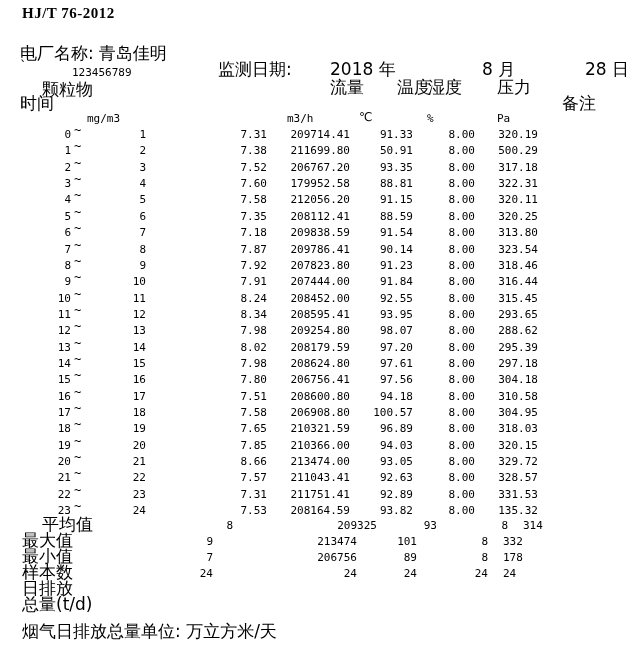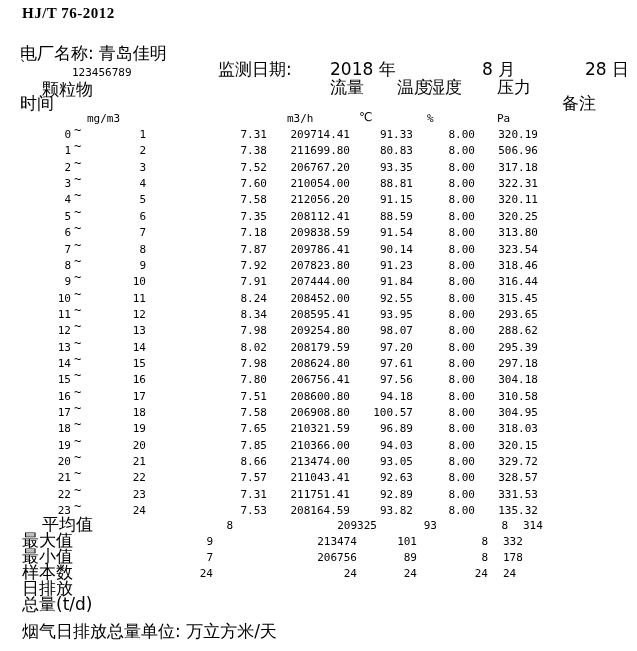--- a/index.html
+++ b/index.html
@@ -94,40 +94,40 @@
         <span class="ct">91.33</span>
         <span class="chm">8.00</span>
         <span class="cp">320.19</span>
       </div>
       <div class="hrow num" style="top: 143.3px;">
         <span class="ch1">1</span>
         <span class="ctl">~</span>
         <span class="ch2">2</span>
         <span class="cd">7.38</span>
         <span class="cf">211699.80</span>
-        <span class="ct">80.83</span>
-        <span class="chm">8.00</span>
-        <span class="cp">506.96</span>
+        <span class="ct">50.91</span>
+        <span class="chm">8.00</span>
+        <span class="cp">500.29</span>
       </div>
       <div class="hrow num" style="top: 159.7px;">
         <span class="ch1">2</span>
         <span class="ctl">~</span>
         <span class="ch2">3</span>
         <span class="cd">7.52</span>
         <span class="cf">206767.20</span>
         <span class="ct">93.35</span>
         <span class="chm">8.00</span>
         <span class="cp">317.18</span>
       </div>
       <div class="hrow num" style="top: 176.1px;">
         <span class="ch1">3</span>
         <span class="ctl">~</span>
         <span class="ch2">4</span>
         <span class="cd">7.60</span>
-        <span class="cf">210054.00</span>
+        <span class="cf">179952.58</span>
         <span class="ct">88.81</span>
         <span class="chm">8.00</span>
         <span class="cp">322.31</span>
       </div>
       <div class="hrow num" style="top: 192.4px;">
         <span class="ch1">4</span>
         <span class="ctl">~</span>
         <span class="ch2">5</span>
         <span class="cd">7.58</span>
         <span class="cf">212056.20</span>

